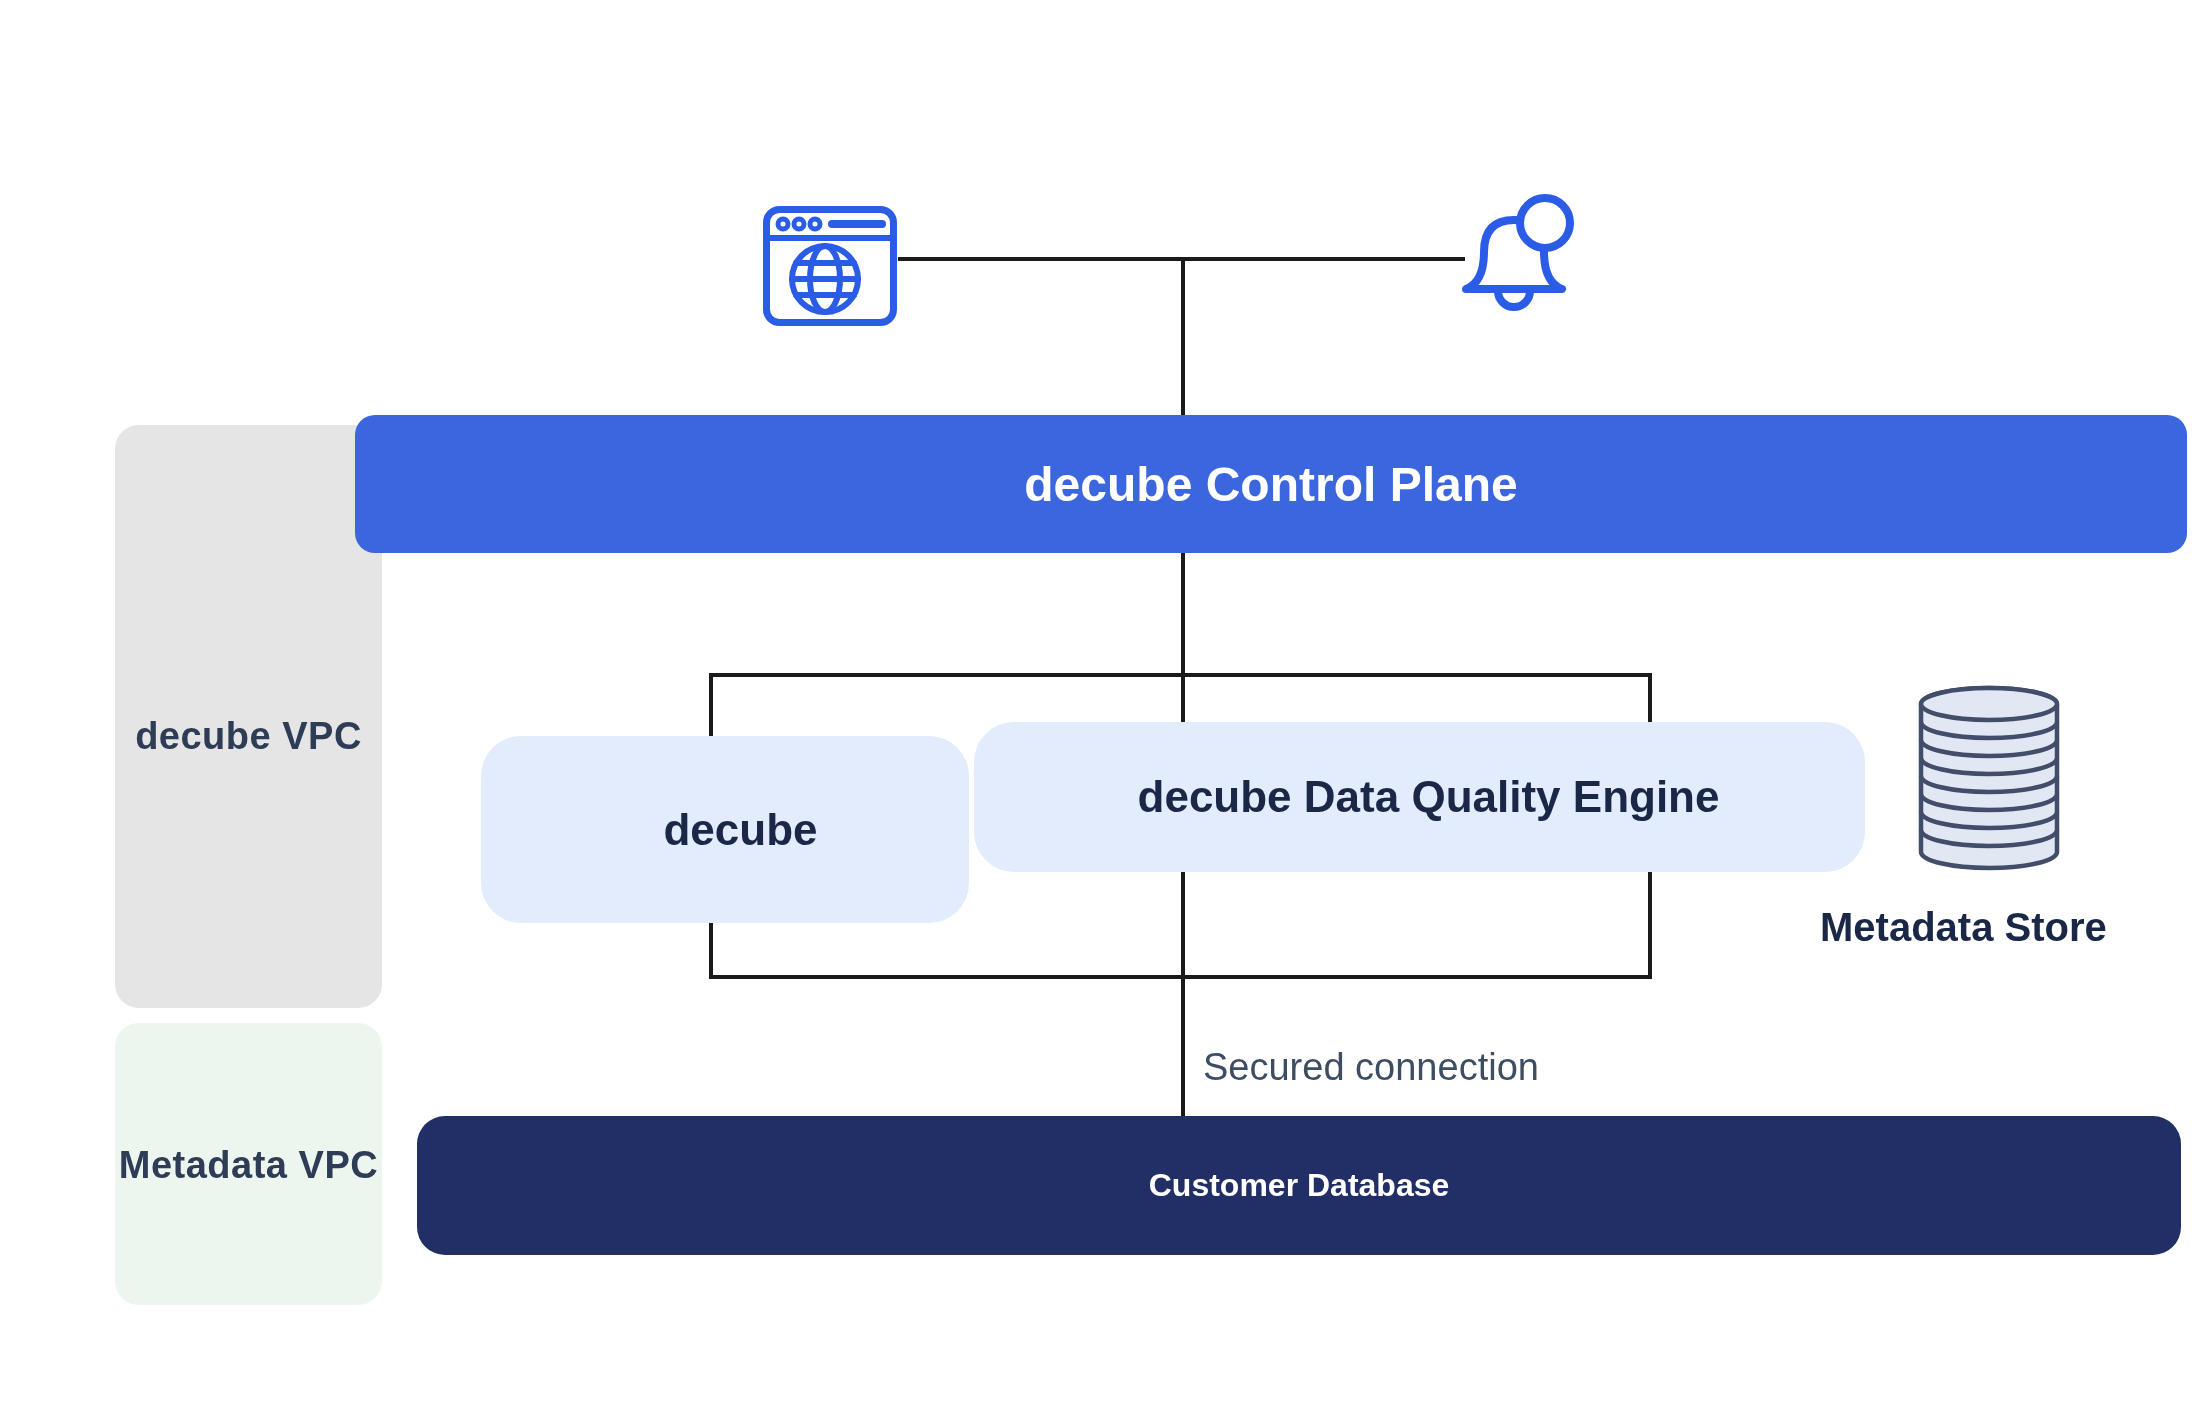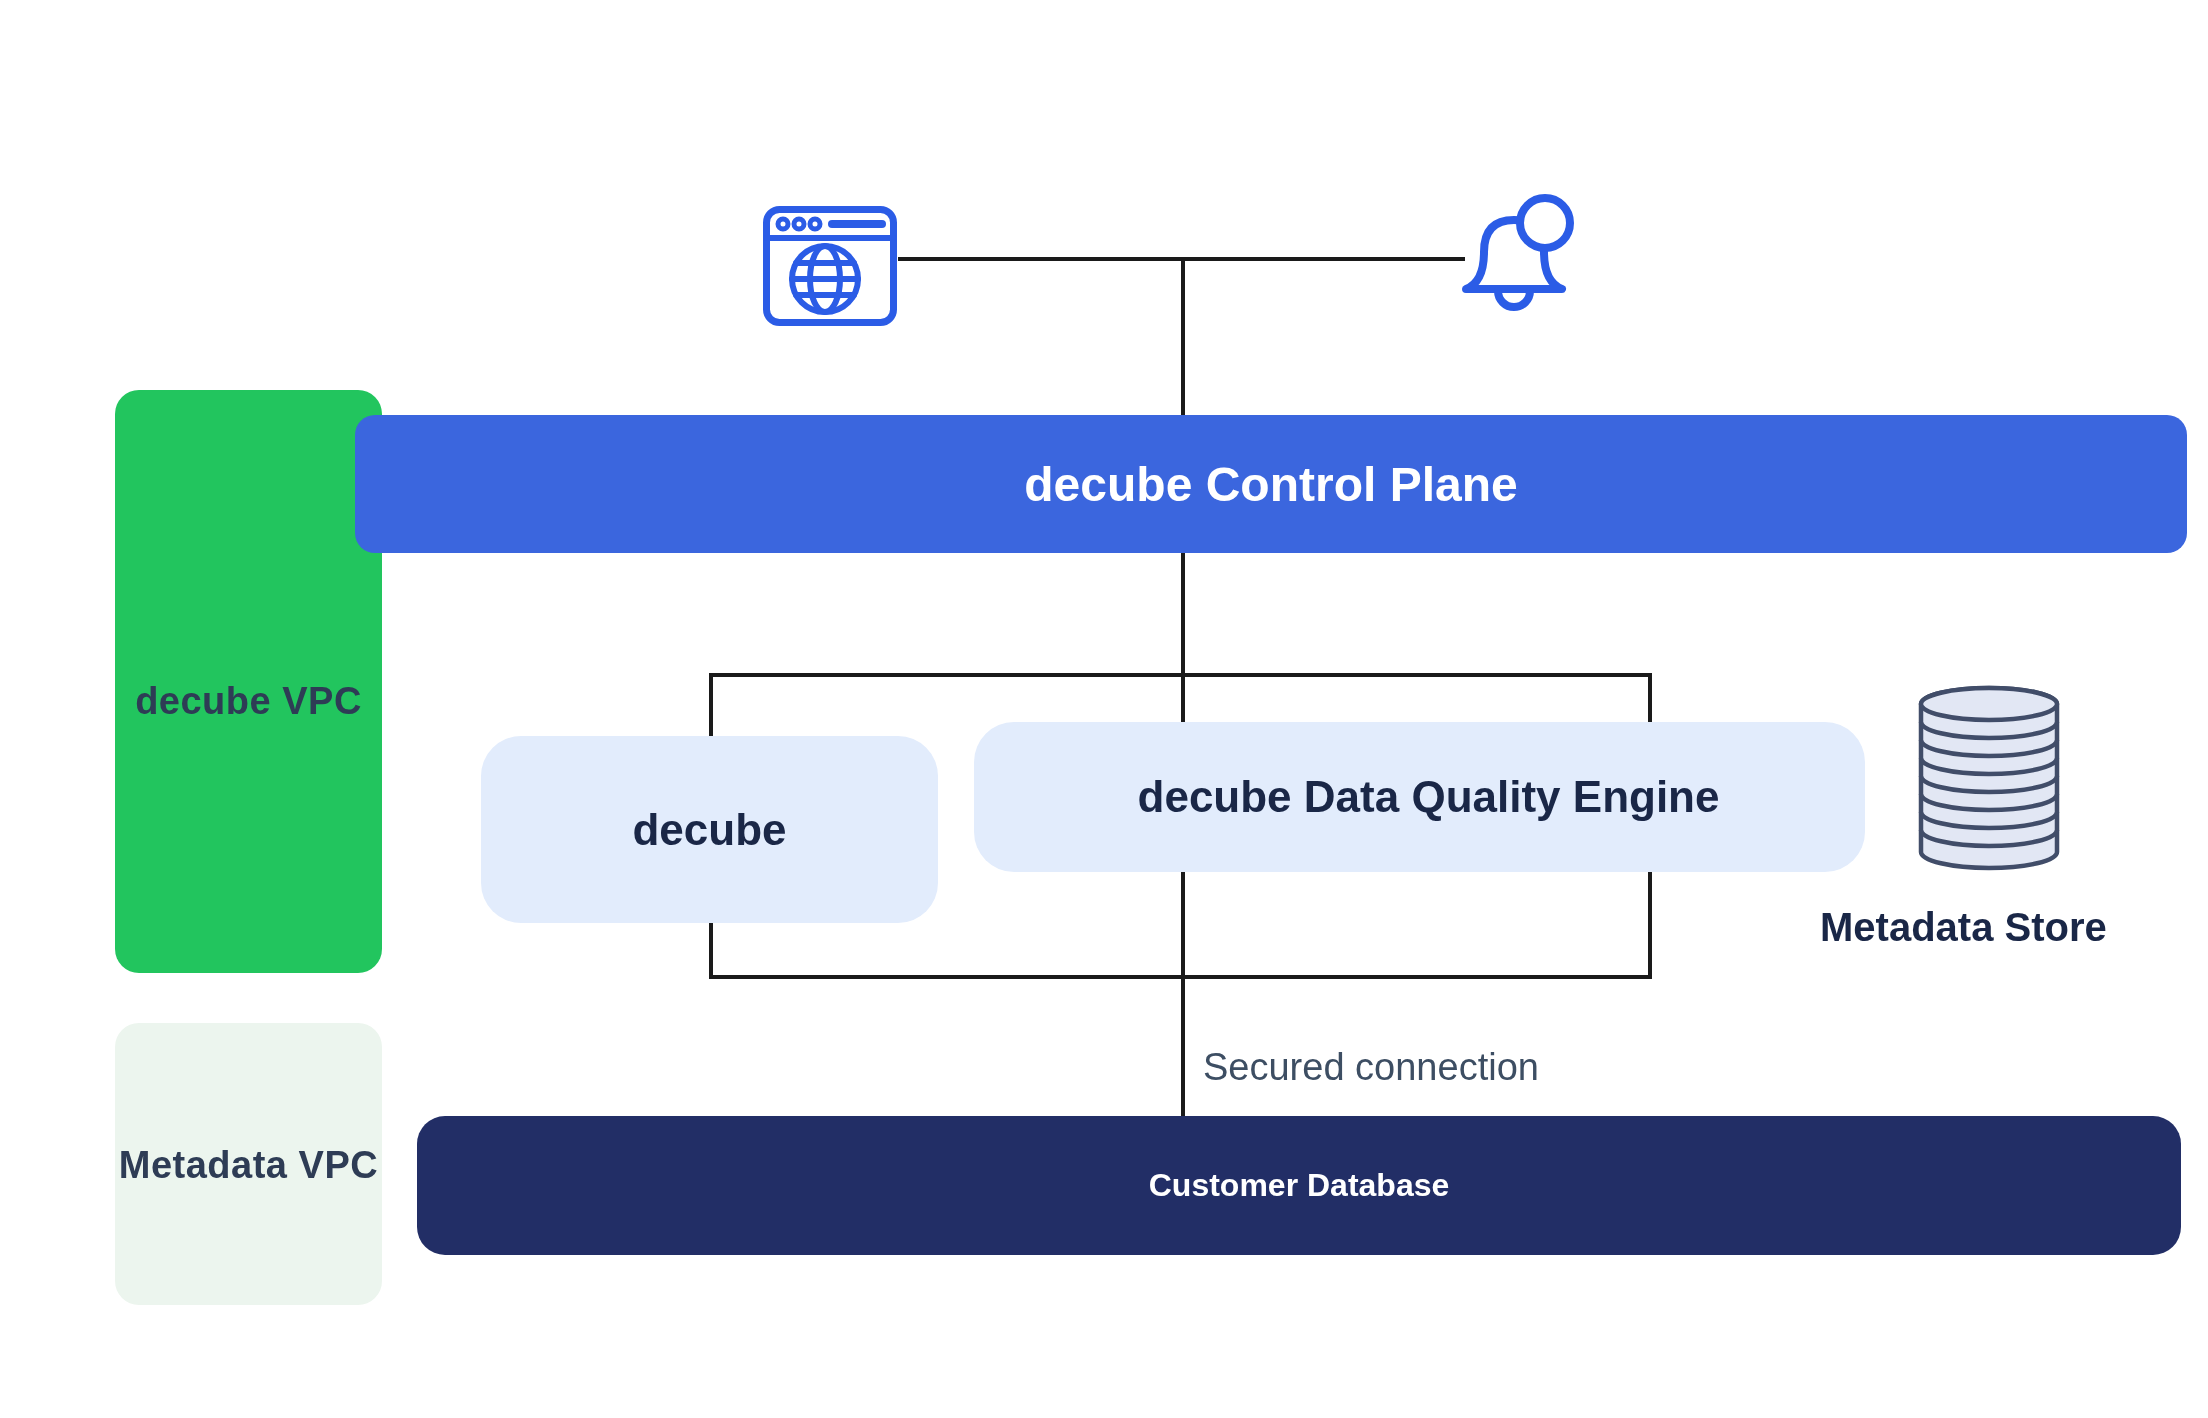--- a/index.html
+++ b/index.html
@@ -43,21 +43,21 @@
 <div id="canvas">
 
   <svg class="connectors" width="2208" height="1418" viewBox="0 0 2208 1418">
     <g fill="none" stroke-width="4" stroke="#1a1a1a">
       <line x1="898" y1="259" x2="1465" y2="259"></line>
       <line x1="1183" y1="259" x2="1183" y2="1116"></line>
       <rect x="711" y="675" width="939" height="302"></rect>
     </g>
   </svg>
 
-  <div class="zone" style="left: 115px; top: 390px; width: 267px; height: 583px; background: #22c55e;">
+  <div class="zone" style="left: 115px; top: 425px; width: 267px; height: 583px; background: #e5e5e5;">
     <div class="zone-label" style="top: 288px; color: rgb(46, 60, 85);">decube VPC</div>
   </div>
 
   <div class="zone" style="left: 115px; top: 1023px; width: 267px; height: 282px; background: rgb(236, 245, 238);">
     <div class="zone-label" style="top: 119px; color: rgb(46, 60, 85);">Metadata VPC</div>
   </div>
 
   <svg class="icon" style="left:762px;top:205px;" width="136" height="122" viewBox="0 0 136 122">
     <g fill="none" stroke-width="7" stroke-linecap="round" stroke="#2b5ce6">
       <rect x="4.5" y="4.5" width="127" height="113" rx="13" fill="#ffffff"></rect>
@@ -79,21 +79,21 @@
       <path d="M 14,97 Q 32,90 32,60 Q 32,28 62,28 Q 92,28 92,60 Q 92,90 110,97 Z"></path>
       <path d="M 46,99 A 16,16 0 0,0 78,99"></path>
       <circle cx="93" cy="31" r="25" fill="#ffffff"></circle>
     </g>
   </svg>
 
   <div class="node cp" style="left: 355px; top: 415px; width: 1832px; height: 138px; background: rgb(59, 102, 222); color: rgb(255, 255, 255);">
     <div class="node-label">decube Control Plane</div>
   </div>
 
-  <div class="node engine" style="left: 481px; top: 736px; width: 457px; height: 187px; background: rgb(226, 236, 252); color: rgb(26, 39, 71);">
+  <div class="node engine" style="left: 481px; top: 736px; width: 457px; height: 187px; background: rgb(226, 236, 252); color: rgb(26, 39, 71); padding-left: 31px;">
     <div class="node-label">decube</div>
   </div>
 
   <div class="node engine" style="left: 974px; top: 722px; width: 873px; height: 150px; background: rgb(226, 236, 252); color: rgb(26, 39, 71); padding-left: 18px;">
     <div class="node-label">decube Data Quality Engine</div>
   </div>
 
   <svg class="icon" style="left:1918px;top:684px;" width="142" height="188" viewBox="0 0 142 188">
     <g stroke-width="4.5" stroke="#414d69">
       <path d="M 3,20 L 3,168 A 68,16 0 0,0 139,168 L 139,20 A 68,16 0 0,0 3,20 Z" fill="#e2e7f4"></path>

